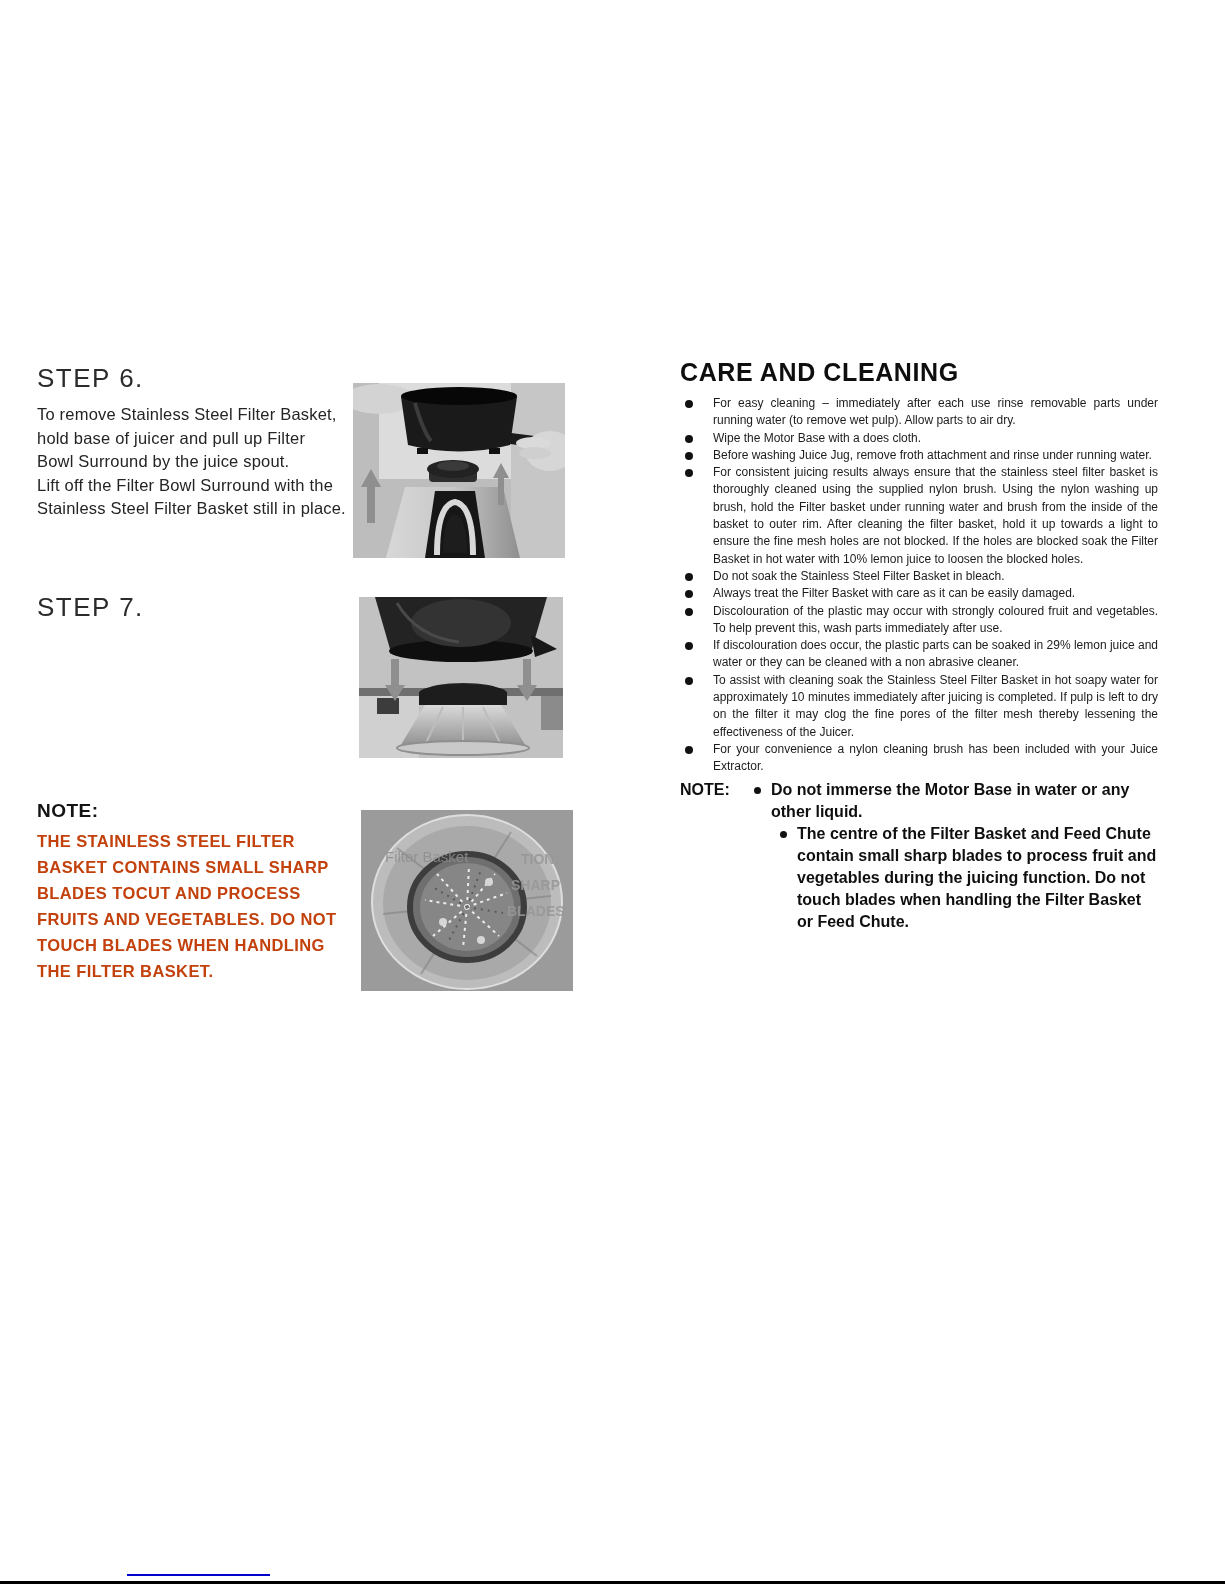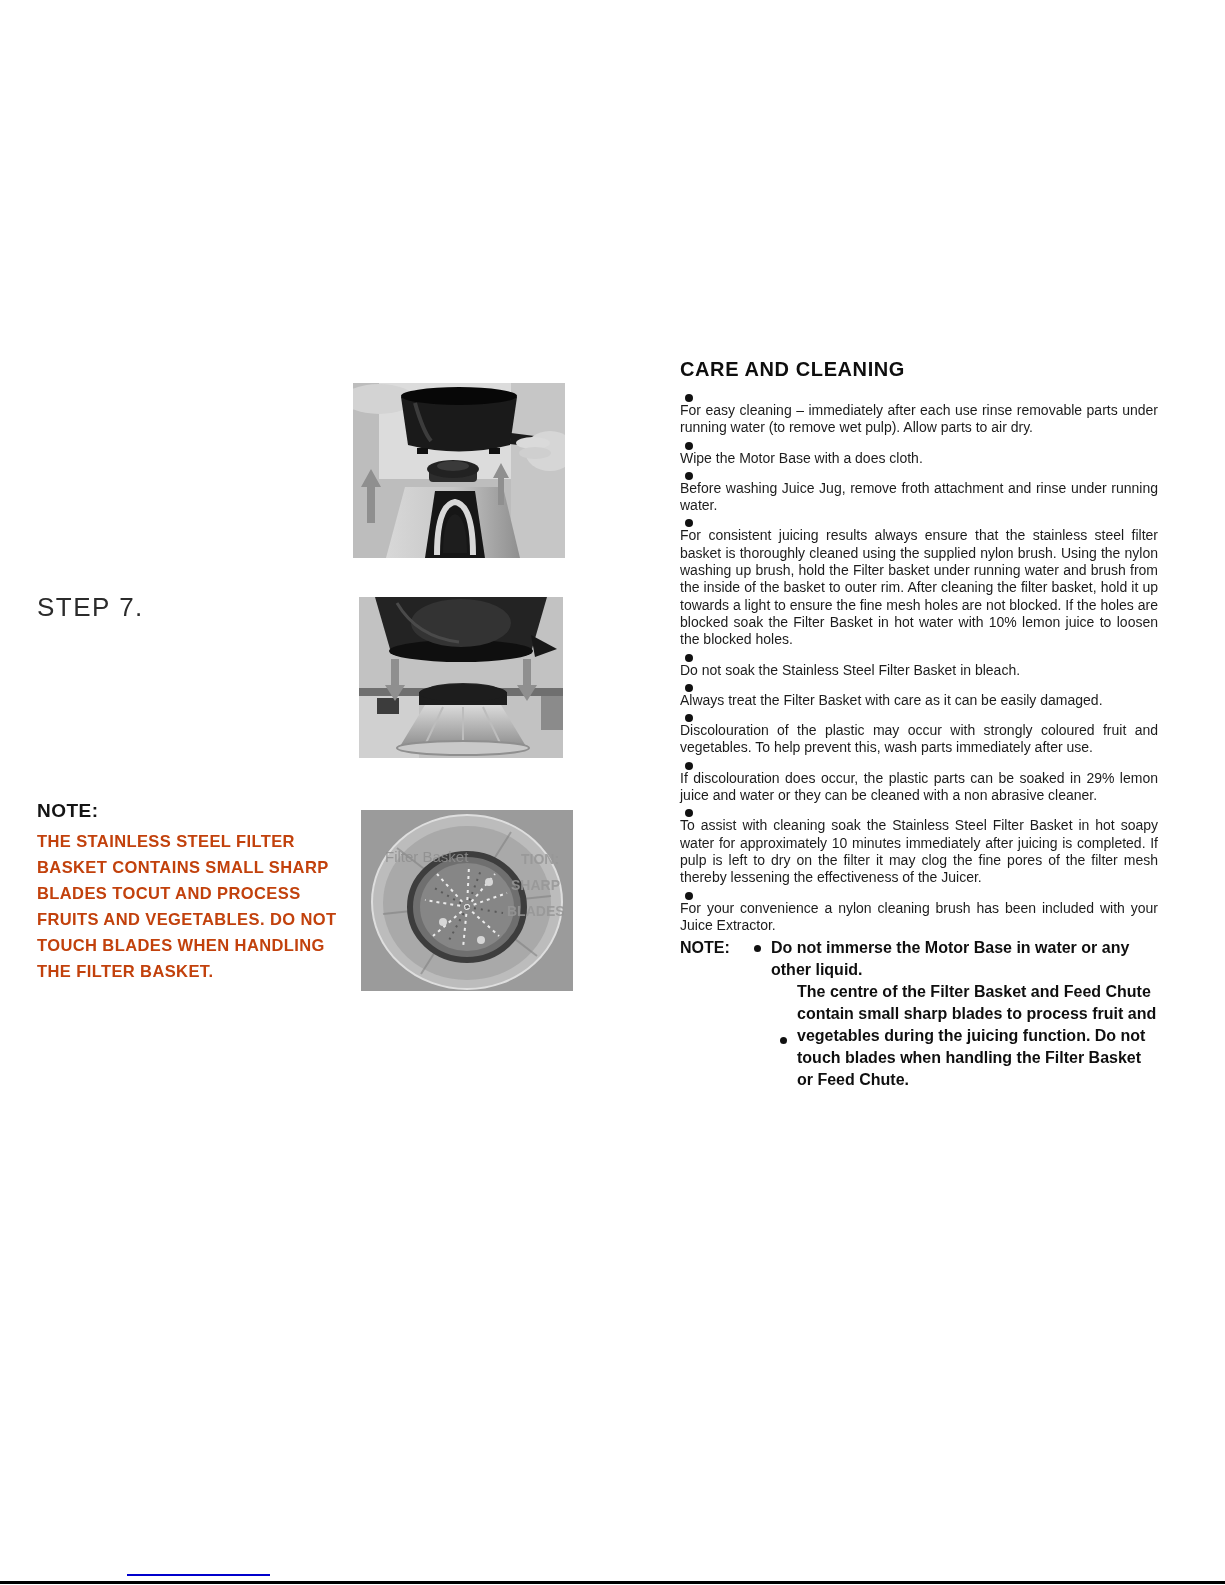--- a/index.html
+++ b/index.html
@@ -31,50 +31,58 @@
     font-size:16.5px;line-height:26px;font-weight:700;color:#c2410c;
     white-space:pre-line;letter-spacing:0.4px;
   }
   
   .photo{position:absolute;display:block;}
   .photo svg{display:block;width:100%;height:100%;}
   
   #care{position:absolute;left:680px;top:358px;width:478px;}
   #care h1{
     margin:0 0 8px 0;
-    font-size:20px;font-weight:700;letter-spacing:0.6px;color:#0e0e0e;
+    font-size:25px;font-weight:700;letter-spacing:0.6px;color:#0e0e0e;
   }
   ul.care-list{list-style:none;margin:0;padding:0;}
-  li.care-item{display:flex;font-size:14px;line-height:17.3px;color:#1c1c1c;flex-direction:column;}
+  li.care-item{display:flex;font-size:12px;line-height:17.3px;color:#1c1c1c;}
   li.care-item .dot{
     flex:0 0 8px;width:8px;height:8px;border-radius:50%;
     background:#111;margin:5px 20px 0 5px;
   }
   li.care-item .btext{flex:1;text-align:justify;}
   .note-right{
     display:flex;margin-top:3px;
     font-size:16px;line-height:22px;font-weight:700;color:#0f0f0f;
   }
   .note-label{flex:0 0 74px;}
   .note-items{flex:1;}
   .note-item{display:flex;}
-  .note-item + .note-item{margin-left:26px;align-items:center;}
+  .note-item + .note-item{margin-left:26px;}
   .note-item .ndot{
     flex:0 0 7px;width:7px;height:7px;border-radius:50%;
     background:#111;margin:8px 10px 0 0;
   }
   
   #link-underline{position:absolute;left:127px;top:1574px;width:143px;height:2px;background:#0000cc;}
   #bottom-rule{position:absolute;left:0;top:1581px;width:1225px;height:3px;background:#000;}
 </style>
 </head>
 <body>
 
 <div id="page">
 
+  <section class="lblock" style="top:363px">
+    <h2 class="step-heading">STEP 6.</h2>
+    <p class="step-body">To remove Stainless Steel Filter Basket,
+hold base of juicer and pull up Filter
+Bowl Surround by the juice spout.
+Lift off the Filter Bowl Surround with the
+Stainless Steel Filter Basket still in place.</p>
+  </section>
 
   <section class="lblock" style="top:592px">
     <h2 class="step-heading">STEP 7.</h2>
   </section>
 
   <section class="lblock" style="top:800px">
     <h2 class="note-heading">NOTE:</h2>
     <p class="note-body">THE STAINLESS STEEL FILTER
 BASKET CONTAINS SMALL SHARP
 BLADES TOCUT AND PROCESS

